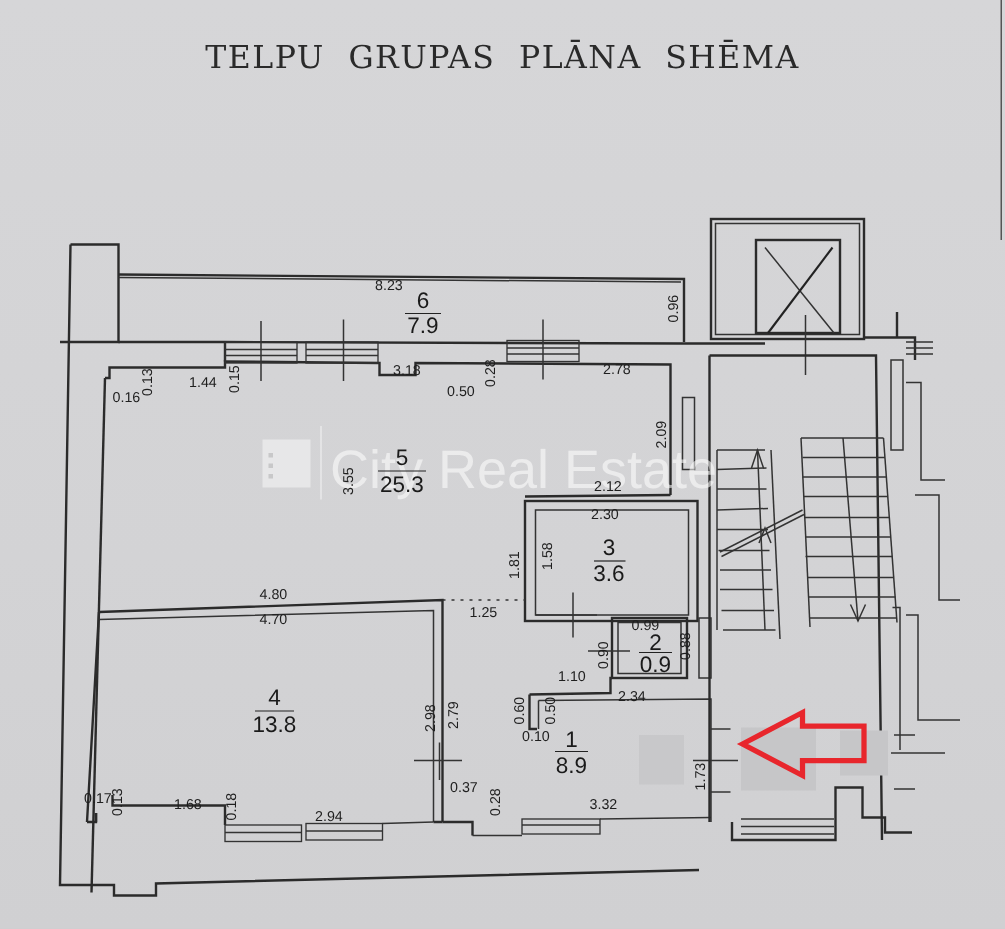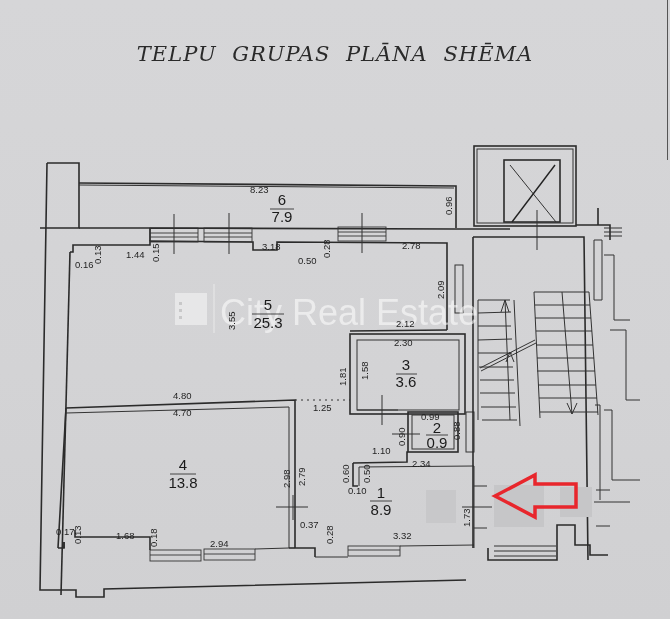--- a/index.html
+++ b/index.html
@@ -10,26 +10,25 @@
     position: relative;
   }
   .sheet {
     position: absolute; left: 0; top: 0; width: 670px; height: 619px;
     background: linear-gradient(180deg, #d6d6d8 0%, #d3d3d5 60%, #d0d0d2 100%);
   }
   .sheet-edge {
     position: absolute; right: 2px; top: 0; width: 1px; height: 160px; background: #555;
   }
   .title {
-    position: absolute; left: 0; width: 670px; top: 42px;
+    position: absolute; left: 0; width: 670px; top: 26px;
     text-align: center;
     font-family: "DejaVu Serif", serif;
     font-size: 21px; letter-spacing: 1px; color: #2a2a2a;
     word-spacing: 8px;
-    font-style: italic;
   }
   svg.plan { position: absolute; left: 0; top: 0; }
   .wall { fill: none; stroke: #2b2b2b; stroke-width: 1.6; }
   .thin { fill: none; stroke: #333; stroke-width: 1; }
   .win { fill: none; stroke: #333; stroke-width: 0.9; }
   .dim { font-family: "Liberation Sans", sans-serif; font-size: 9.5px; fill: #1f1f1f; }
   .rnum { font-family: "Liberation Sans", sans-serif; font-size: 15px; fill: #1a1a1a; }
   .rarea { font-family: "Liberation Sans", sans-serif; font-size: 15px; fill: #1a1a1a; }
   .wm-text { font-family: "Liberation Sans", sans-serif; font-size: 36px; fill: #ffffff; fill-opacity: 0.55; font-weight: 300; }
 </style>

